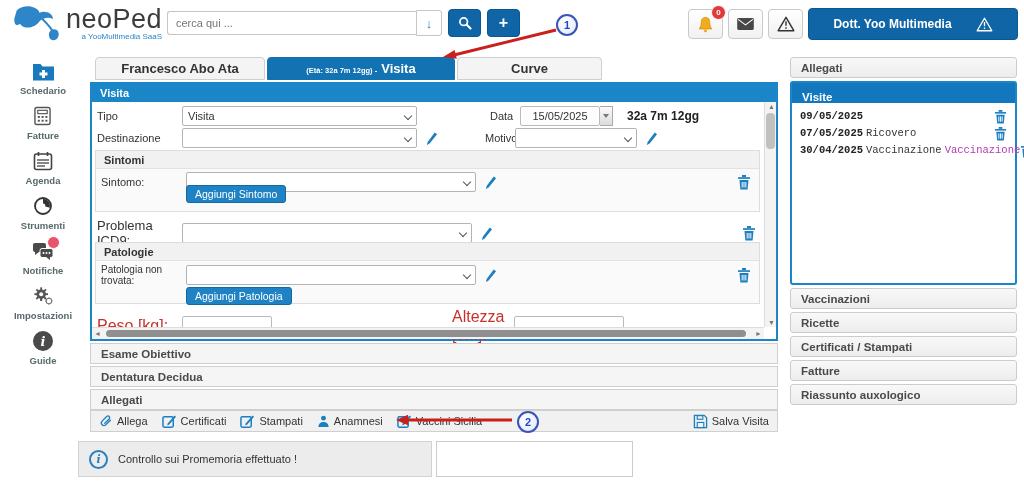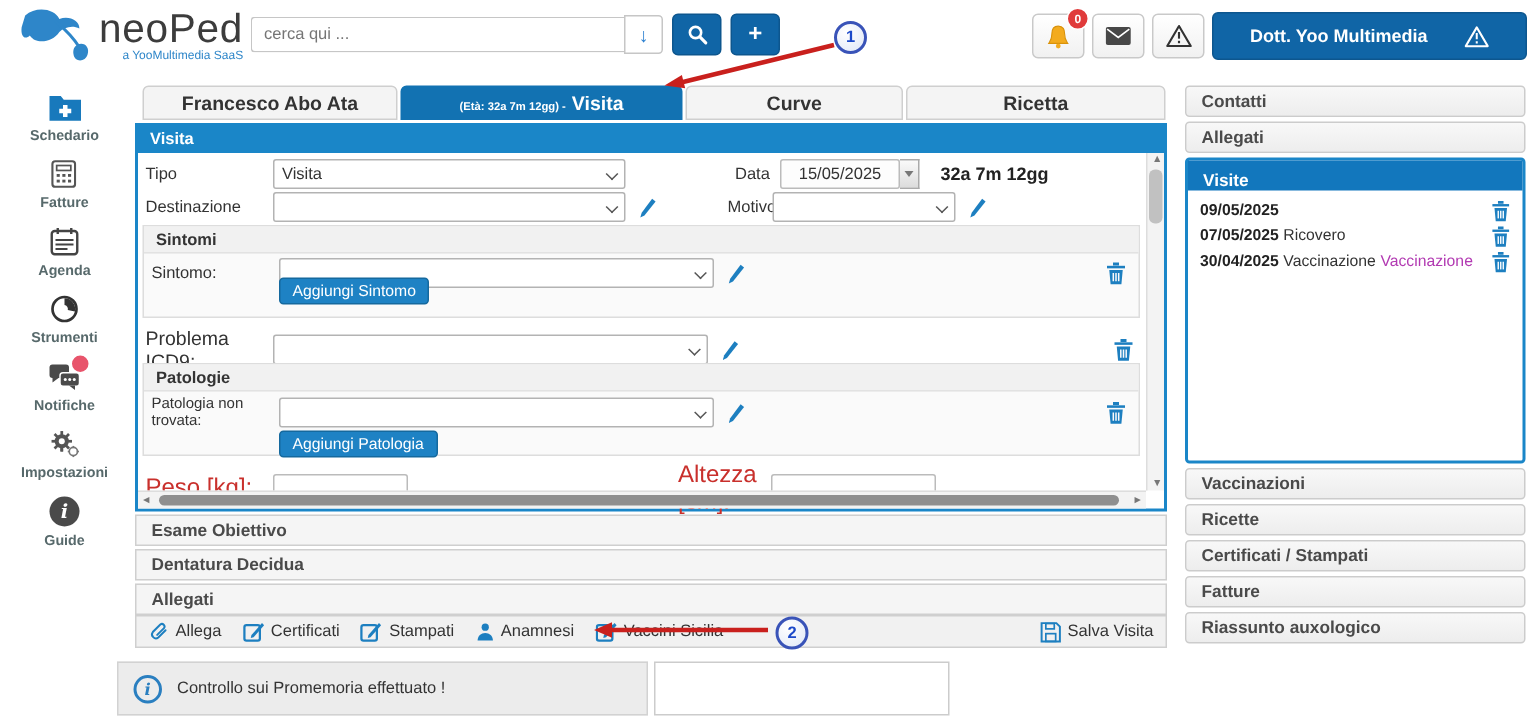--- a/index.html
+++ b/index.html
@@ -67,21 +67,21 @@
   .acc{position:absolute;left:90px;width:688px;height:21px;background:#f5f5f5;border:1px solid #cfcfcf;box-sizing:border-box;display:flex;align-items:center;padding-left:10px;font-size:11.5px;font-weight:bold;color:#4a4a4a;cursor:pointer;}
   .toolbar{position:absolute;left:90px;top:410px;width:688px;height:22px;background:#f1f1f1;border:1px solid #cfcfcf;box-sizing:border-box;display:flex;align-items:center;padding:0 8px;gap:14px;}
   .tool{display:flex;align-items:center;gap:4px;font-size:11px;color:#333;cursor:pointer;}
   .tool-save{margin-left:auto;}
 
   
   .rside{position:absolute;left:790px;top:57px;width:227px;}
   .racc{position:relative;height:21px;background:linear-gradient(#f8f8f8,#ededed);border:1px solid #ccc;border-radius:3px;box-sizing:border-box;display:flex;align-items:center;padding-left:10px;font-size:11.5px;font-weight:bold;color:#4a4a4a;margin-bottom:3px;cursor:pointer;}
   .visite-box{border:2px solid #1a86c8;border-radius:3px;box-sizing:border-box;margin-bottom:3px;background:#fff;}
   .visite-hd{height:20px;background:#1277bd;color:#fff;font-size:11.5px;font-weight:bold;display:flex;align-items:flex-end;padding-left:10px;cursor:pointer;}
-  .visite-bd{height:180px;padding:6px 6px 0 8px;box-sizing:border-box;}
+  .visite-bd{height:180px;padding:6px 6px 0 8px;box-sizing:border-box;font-family:Liberation Mono, monospace;}
   .vrow{display:flex;align-items:flex-start;font-size:10.5px;color:#333;margin-bottom:2px;line-height:14px;}
   .vdate{font-weight:bold;color:#222;}
   .vtxt{margin-left:3px;}
   .vtag{margin-left:3px;color:#b23ab2;}
   .vrow .trash-btn{margin-right:2px;}
 
   
   .note{position:absolute;left:78px;top:441px;width:354px;height:36px;background:#ececec;border:1px solid #d2d2d2;box-sizing:border-box;display:flex;align-items:center;padding-left:10px;gap:10px;}
   .note-ic{width:19px;height:19px;border-radius:50%;border:2px solid #2a7fc0;color:#2a7fc0;display:flex;align-items:center;justify-content:center;font-family:"DejaVu Serif",serif;font-style:italic;font-weight:bold;font-size:11px;flex:none;box-sizing:border-box;}
   .note-txt{font-size:11px;color:#333;}
@@ -279,23 +279,20 @@
     <div class="tab" style="width:170px;">
         <span>Francesco Abo Ata</span>
       </div>
     <div class="tab active" style="width:188px;">
       <span class="pref">(Età: 32a 7m 12gg) -</span>
       <span>Visita</span>
     </div>
     <div class="tab" style="width:145px;">
         <span>Curve</span>
       </div>
-    <div class="tab" style="width:173px;">
-        <span>Ricetta</span>
-      </div>
   </div>
 
   <section class="panel">
     <div class="panel-hd">Visita</div>
     <div class="panel-bd">
 
       <div class="frow" style="top:4px;">
         <span class="lbl w85">Tipo</span>
         <div class="sel" style="width:235px;">
           <span>Visita</span>
@@ -496,23 +493,20 @@
             <rect x="4.5" y="9" width="7" height="5.5" fill="none" stroke="#1d7fc0" stroke-width="1.2"></rect>
             <rect x="4.5" y="1.8" width="6" height="3.8" fill="none" stroke="#1d7fc0" stroke-width="1.2"></rect>
           </svg>
       </span>
       <span>Salva Visita</span>
     </span>
   </div>
 
   <aside class="rside">
     <div class="racc">
-        <span>Contatti</span>
-      </div>
-    <div class="racc">
         <span>Allegati</span>
       </div>
 
     <div class="visite-box">
       <div class="visite-hd">
           <span>Visite</span>
         </div>
       <div class="visite-bd">
         <div class="vrow">
           <span class="vdate">09/05/2025</span>

